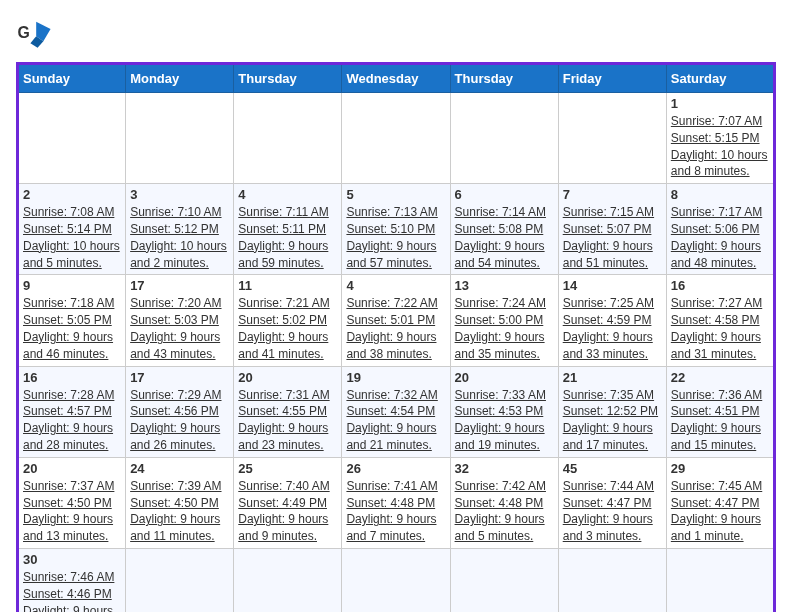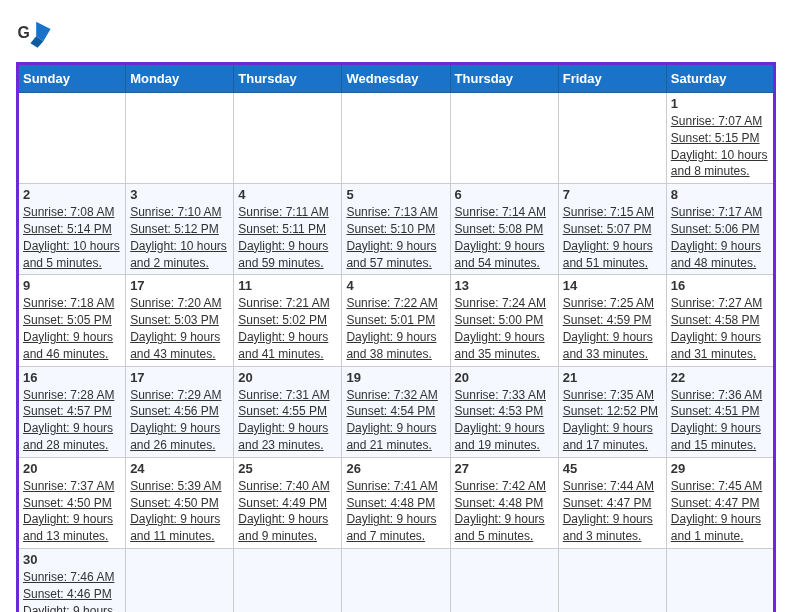--- a/index.html
+++ b/index.html
@@ -276,38 +276,38 @@
       </tr>
       <tr>
         <td>
           <span class="day-number">20</span>
           <div class="day-info">Sunrise: 7:37 AM
 Sunset: 4:50 PM
 Daylight: 9 hours and 13 minutes.</div>
         </td>
         <td>
           <span class="day-number">24</span>
-          <div class="day-info">Sunrise: 5:39 AM
+          <div class="day-info">Sunrise: 7:39 AM
 Sunset: 4:50 PM
 Daylight: 9 hours and 11 minutes.</div>
         </td>
         <td>
           <span class="day-number">25</span>
           <div class="day-info">Sunrise: 7:40 AM
 Sunset: 4:49 PM
 Daylight: 9 hours and 9 minutes.</div>
         </td>
         <td>
           <span class="day-number">26</span>
           <div class="day-info">Sunrise: 7:41 AM
 Sunset: 4:48 PM
 Daylight: 9 hours and 7 minutes.</div>
         </td>
         <td>
-          <span class="day-number">27</span>
+          <span class="day-number">32</span>
           <div class="day-info">Sunrise: 7:42 AM
 Sunset: 4:48 PM
 Daylight: 9 hours and 5 minutes.</div>
         </td>
         <td>
           <span class="day-number">45</span>
           <div class="day-info">Sunrise: 7:44 AM
 Sunset: 4:47 PM
 Daylight: 9 hours and 3 minutes.</div>
         </td>

